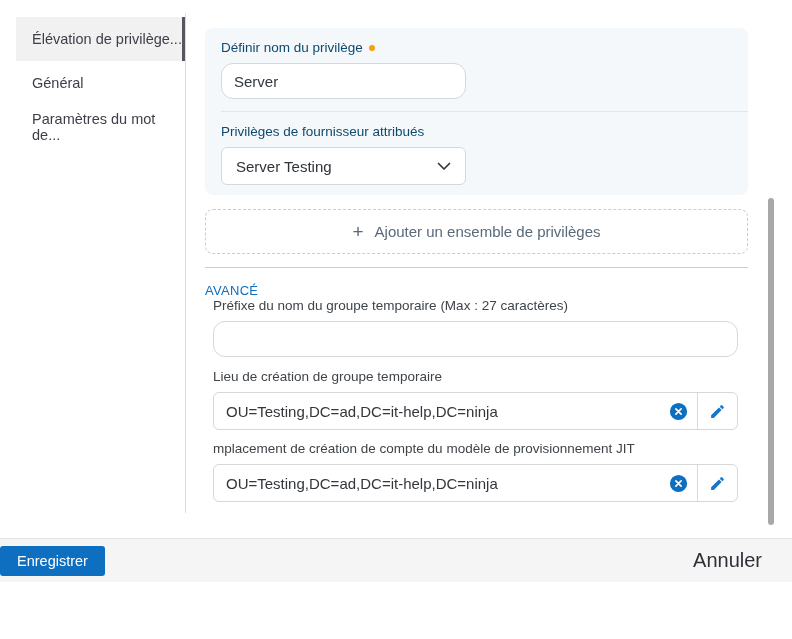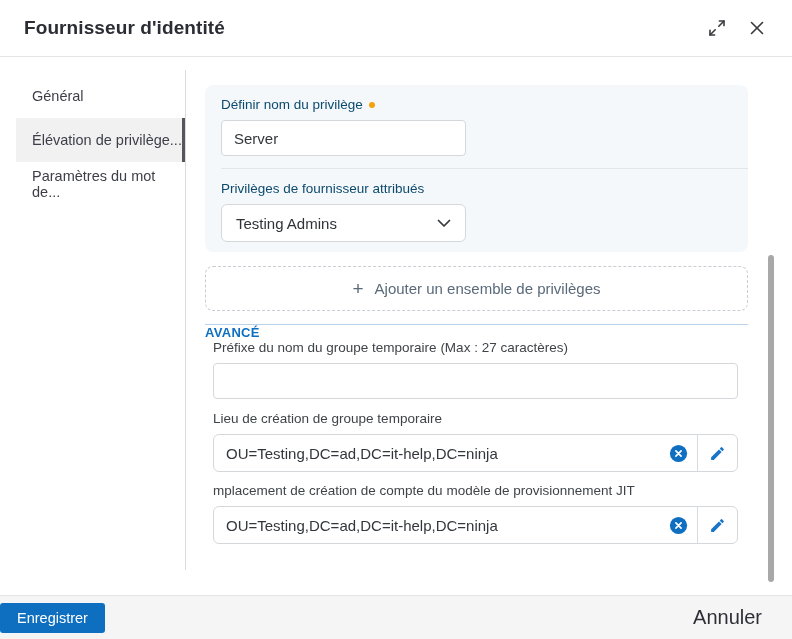--- a/index.html
+++ b/index.html
@@ -41,21 +41,21 @@
   .card-divider { margin-left:16px; border-top:1px solid #e2e6e9; }
   .card-row2 { padding:12px 16px 10px; display:flex; gap:21px; }
   .col1 { width:245px; flex:none; }
   .col2 { flex:1; }
   .field-label {
     font-size:13.5px; color:#0c4a6e; margin-bottom:8px;
     display:flex; align-items:center; gap:6px; line-height:15px; white-space:nowrap;
   }
   .req-dot { width:6px; height:6px; border-radius:50%; background:var(--required-orange,#f2a20d); flex:none; }
   .text-input {
-    display:block; height:36px; border:1px solid #d4d8db; border-radius:4px;
+    display:block; height:36px; border:1px solid #d4d8db; border-radius:12px;
     padding:16px 12px; font-size:15px; color:#32373c; background:#fff;
     font-family:"Liberation Sans", sans-serif; outline:none; width:100%;
   }
   .w245 { width:245px; }
   .selectbox {
     height:38px; border:1px solid #d4d8db; border-radius:6px; background:#fff;
     display:flex; align-items:center; justify-content:space-between;
     padding:0 14px; font-size:15px; color:#2f3338; cursor:pointer;
   }
   .valuebox {
@@ -70,21 +70,21 @@
   
   .dashed-btn {
     margin-top:14px; width:543px; height:45px; background:#fff;
     border:1px dashed #c7cdd3; border-radius:8px; cursor:pointer;
     display:flex; align-items:center; justify-content:center; gap:11px;
     color:#5a6a7a; font-size:15px; font-family:"Liberation Sans", sans-serif;
   }
   .dashed-btn .plus { font-size:19px; font-weight:400; line-height:1; color:#5a6a7a; }
   
   .blue-divider { margin-top:13px; width:543px; border-top:1px solid var(--divider-blue,#b9d2e8); }
-  .adv-title { font-size:13px; font-weight:700; letter-spacing:.3px;
+  .adv-title { margin-top:15px; font-size:13px; font-weight:400; letter-spacing:.3px;
     color:var(--accent-blue,#0e6fc0); }
   .adv-wrap { margin-left:8px; width:525px; }
   .adv-label { font-size:13.5px; color:#3f4449; margin-bottom:8px; line-height:15px; }
   .adv-label.tight { margin-top:12px; }
   .adv-label.tighter { margin-top:11px; }
   
   .scroll-thumb { position:absolute; left:768px; top:198px; width:6px; height:327px;
     background:var(--scrollbar-gray,#a8a8a8); border-radius:3px; cursor:grab; }
   
   .ftr {
@@ -98,46 +98,29 @@
   .cancel-btn {
     background:none; border:none; font-size:20px; color:#2f2f38; cursor:pointer;
     font-family:"Liberation Sans", sans-serif;
   }
 </style>
 </head>
 <body>
 
 <div class="dialog">
 
-  <div class="hdr">
-    <h1>Fournisseur d'identité</h1>
-    <button class="icon-btn">
-      <svg width="20" height="20" viewBox="0 0 20 20" fill="none" stroke="currentColor" stroke-width="1.6" stroke-linecap="round" stroke-linejoin="round">
-        <path d="M11.8 8.2 L17 3"></path>
-          <path d="M12.4 3 H17 V7.6"></path>
-        <path d="M8.2 11.8 L3 17"></path>
-          <path d="M7.6 17 H3 V12.4"></path>
-      </svg>
-    </button>
-    <button class="icon-btn">
-      <svg width="18" height="18" viewBox="0 0 18 18" fill="none" stroke="currentColor" stroke-width="1.6" stroke-linecap="round">
-        <path d="M3.5 3.5 L14.5 14.5"></path>
-          <path d="M14.5 3.5 L3.5 14.5"></path>
-      </svg>
-    </button>
-  </div>
 
   <div class="body">
     <nav class="sidebar">
-      <div class="nav-item">
-        <span>Général</span>
-      </div>
       <div class="nav-item selected">
         <span>Élévation de privilège...</span>
         <span class="bar"></span>
+      </div>
+      <div class="nav-item">
+        <span>Général</span>
       </div>
       <div class="nav-item">
         <span>Paramètres du mot de...</span>
       </div>
     </nav>
     <div class="v-divider"></div>
 
     <main>
 
       <div class="card">
@@ -148,21 +131,21 @@
           </div>
           <input class="text-input w245" type="text" value="Server" style="">
         </div>
         <div class="card-divider"></div>
         <div class="card-row2">
           <div class="col1">
             <div class="field-label">
               <span>Privilèges de fournisseur attribués</span>
             </div>
             <div class="selectbox">
-              <span>Testing Admins</span>
+              <span>Server Testing</span>
               <svg width="14" height="9" viewBox="0 0 14 9" fill="none" stroke="#33383d" stroke-width="1.7" stroke-linecap="round" stroke-linejoin="round">
                 <path d="M1.5 1.5 L7 7 L12.5 1.5"></path>
               </svg>
             </div>
           </div>
         </div>
       </div>
 
       <button class="dashed-btn">
         <span class="plus">+</span>

